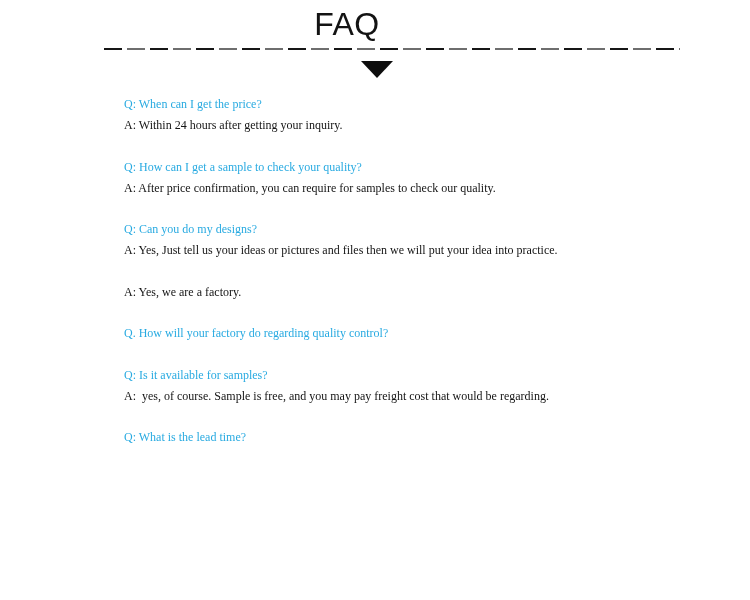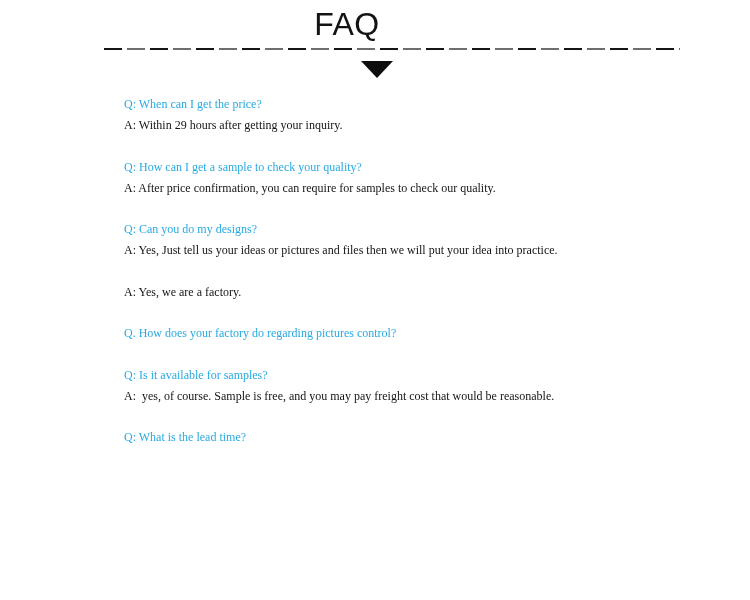--- a/index.html
+++ b/index.html
@@ -72,44 +72,44 @@
 </head>
 <body>
 
 <div class="page">
   <h1 class="title">FAQ</h1>
   <div class="divider"></div>
   <div class="arrow"></div>
   <div class="faq-list">
   <div class="faq-item">
     <div class="q">Q: When can I get the price?</div>
-    <div class="a">A: Within 29 hours after getting your inquiry.</div>
+    <div class="a">A: Within 24 hours after getting your inquiry.</div>
   </div>
 
   <div class="faq-item">
     <div class="q">Q: How can I get a sample to check your quality?</div>
     <div class="a">A: After price confirmation, you can require for samples to check our quality.</div>
   </div>
 
   <div class="faq-item">
     <div class="q">Q: Can you do my designs?</div>
     <div class="a">A: Yes, Just tell us your ideas or pictures and files then we will put your idea into practice.</div>
   </div>
 
   <div class="faq-item">
     <div class="a">A: Yes, we are a factory.</div>
   </div>
 
   <div class="faq-item">
-    <div class="q">Q. How does your factory do regarding pictures control?</div>
+    <div class="q">Q. How will your factory do regarding quality control?</div>
   </div>
 
   <div class="faq-item">
     <div class="q">Q: Is it available for samples?</div>
-    <div class="a">A:  yes, of course. Sample is free, and you may pay freight cost that would be reasonable.</div>
+    <div class="a">A:  yes, of course. Sample is free, and you may pay freight cost that would be regarding.</div>
   </div>
 
   <div class="faq-item">
     <div class="q">Q: What is the lead time?</div>
   </div>
 
 </div>
 </div>
 
 </body></html>

